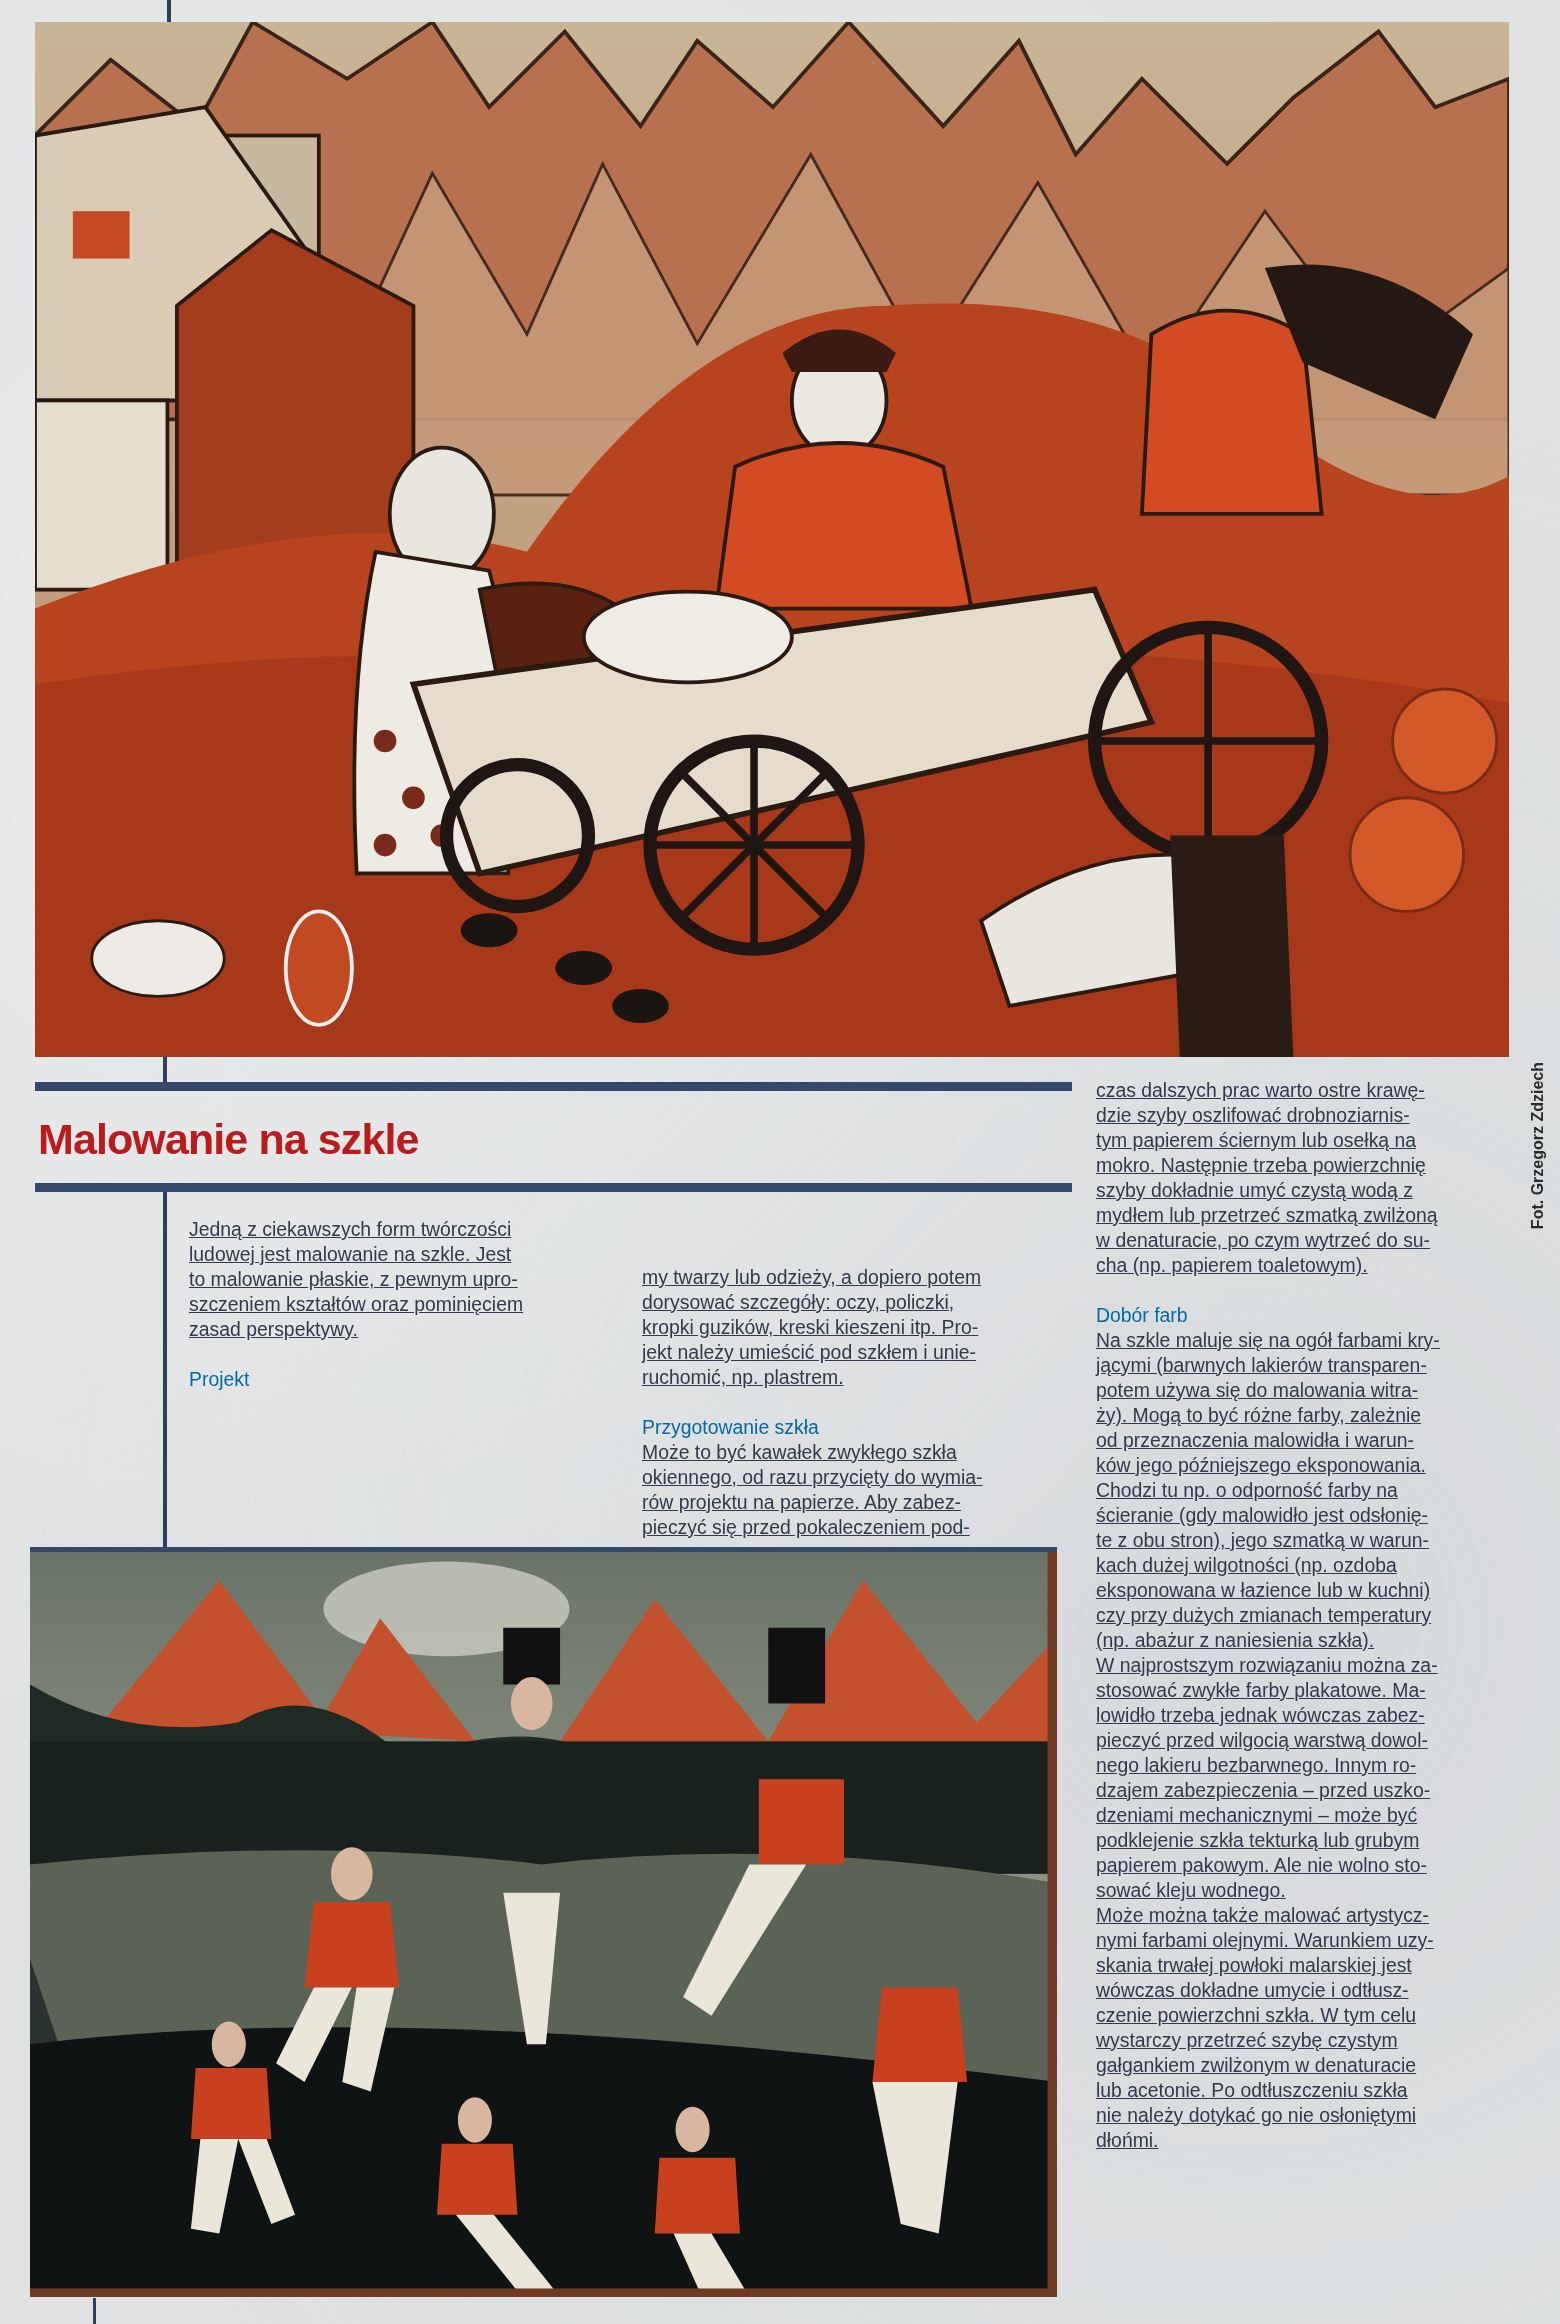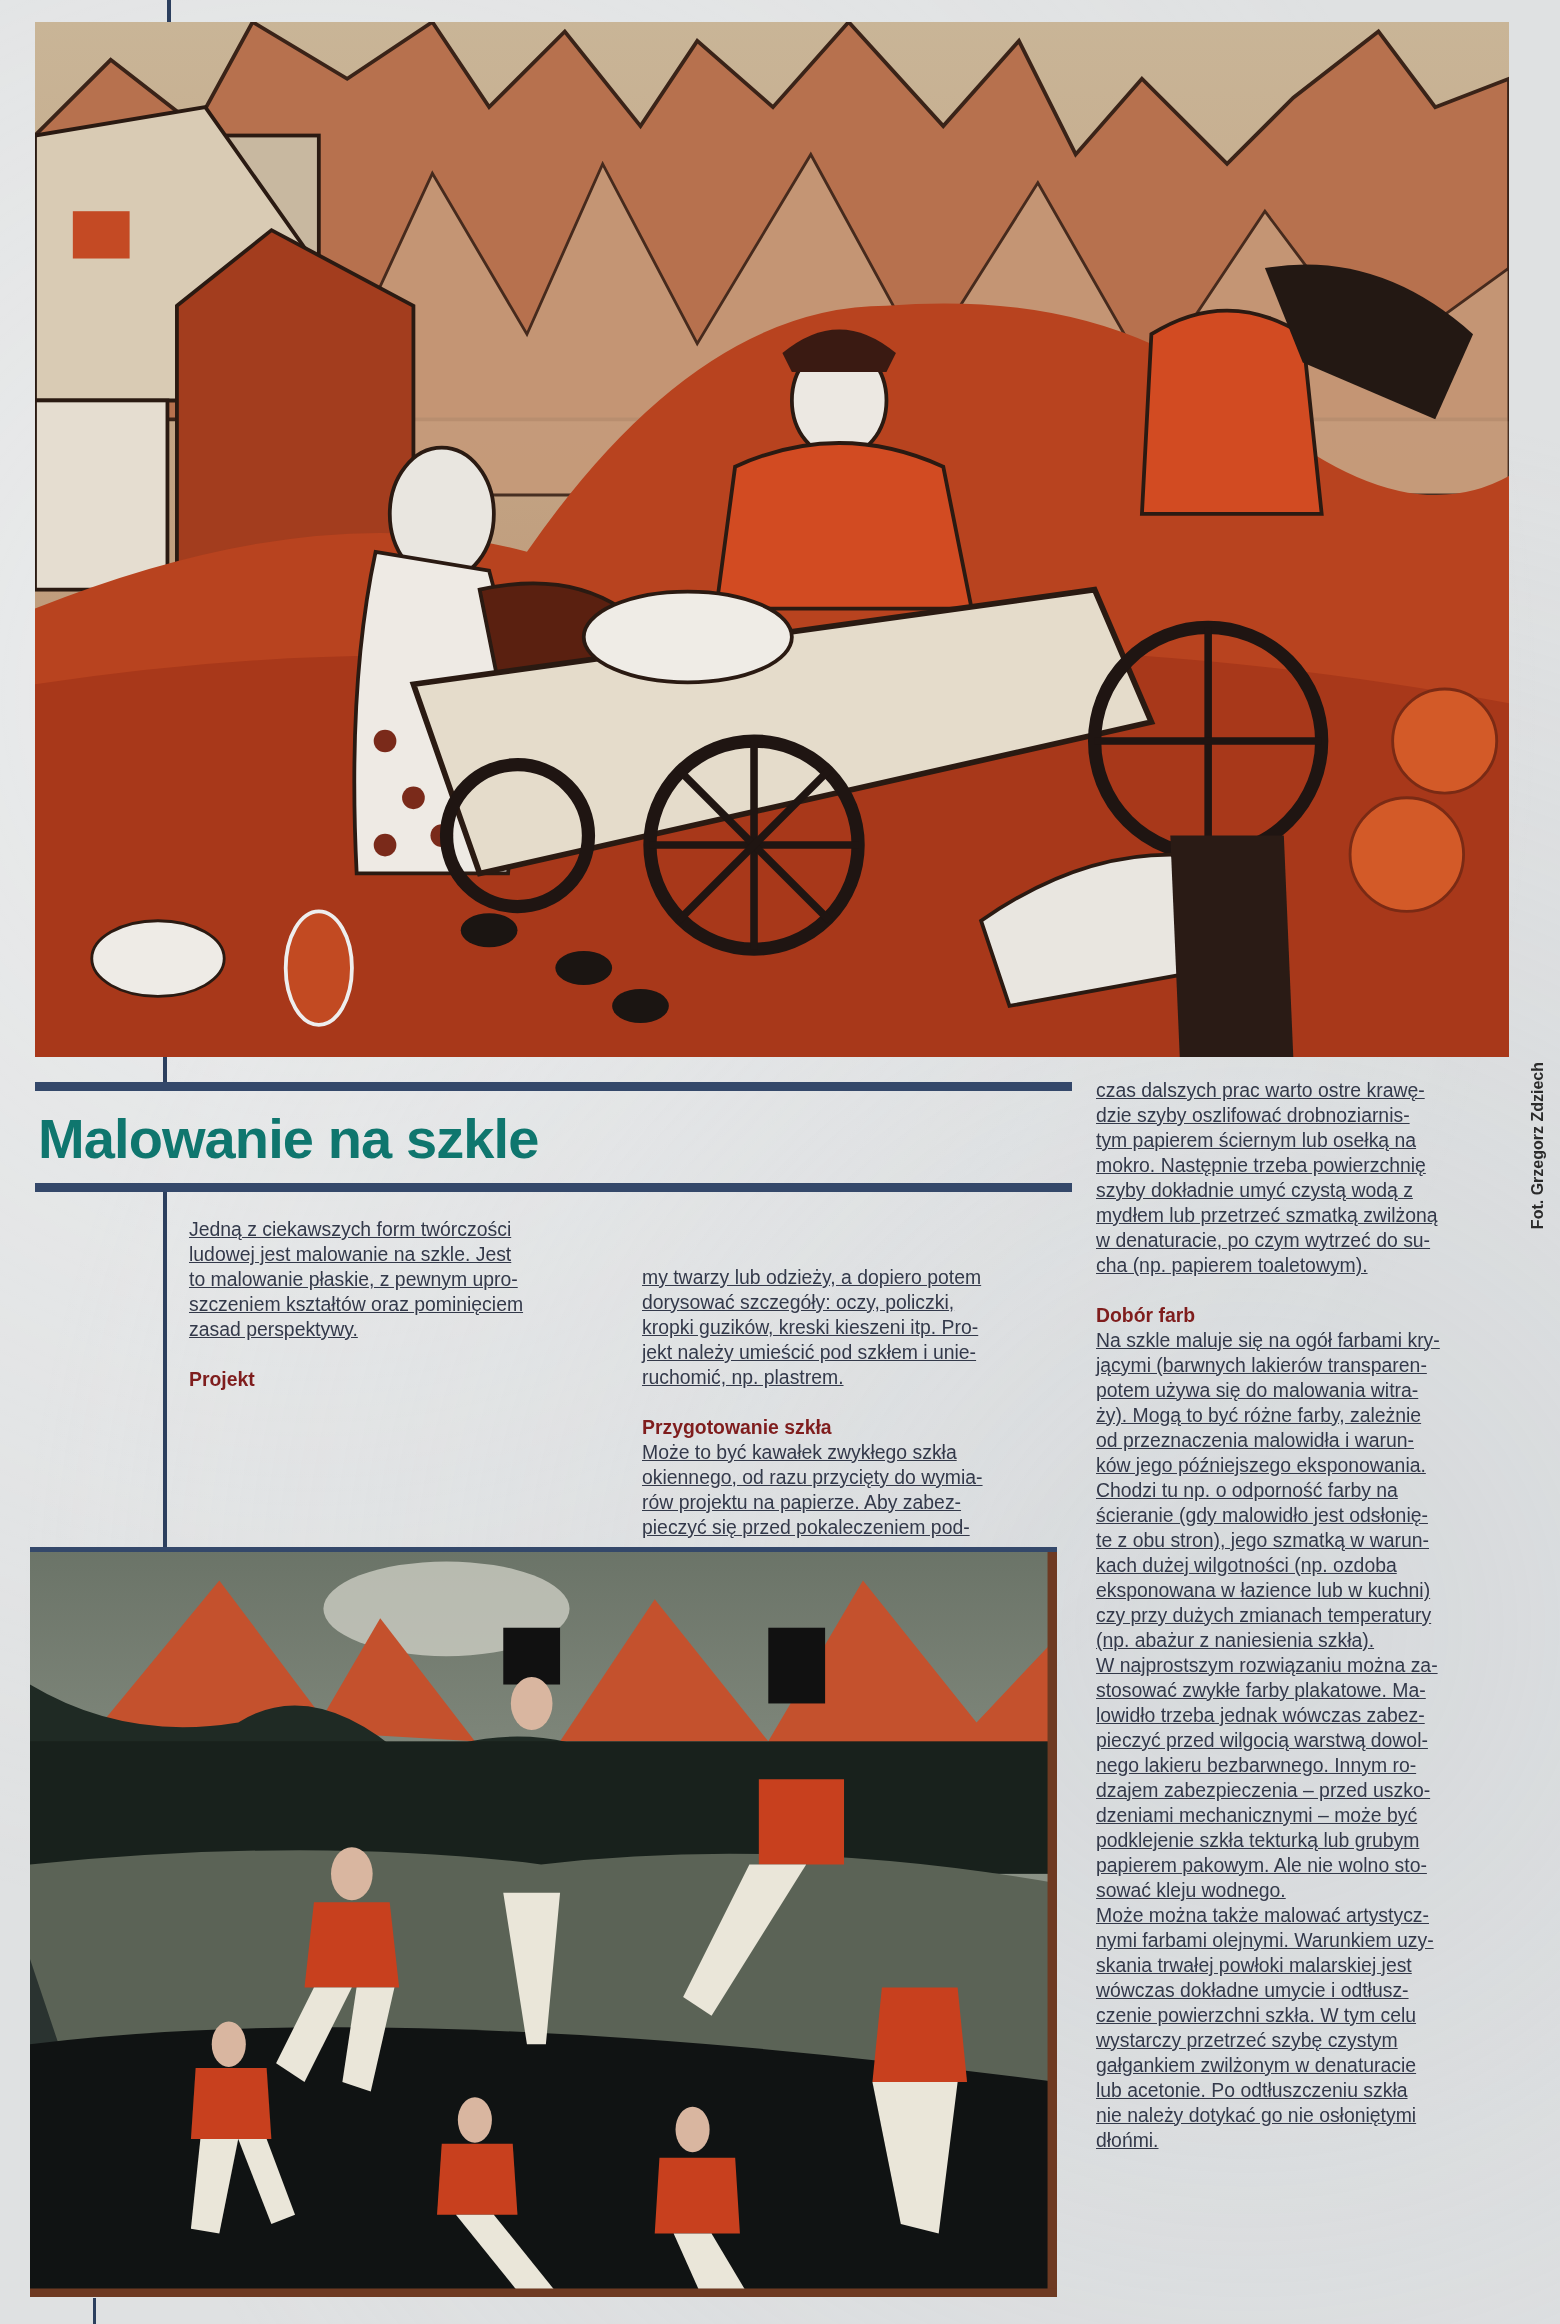--- a/index.html
+++ b/index.html
@@ -23,33 +23,33 @@
 
   
   .vtick { background: #2c3f5e; width: 3.8px; }
 
   
   .hrule { background: #34486a; height: 8.5px; left: 35px; width: 1037px; }
 
   #title {
     left: 38px; top: 1100px;
     font-family: "Liberation Sans", sans-serif;
-    font-weight: bold; font-size: 56px; letter-spacing: -0.9px;
-    color: #0f766e;
+    font-weight: bold; font-size: 43px; letter-spacing: -0.9px;
+    color: #b91c1c;
     line-height: 78px;
   }
 
   
   .col {
     font-size: 19.4px; line-height: 25px; color: #33394a;
     font-family: "Liberation Sans", sans-serif;
   }
   .col p { margin: 0; text-decoration: underline; }
   .col h3 {
-    margin: 0; font-size: 19.4px; line-height: 25px; font-weight: bold; color: #7f1d1d;
+    margin: 0; font-size: 19.4px; line-height: 25px; font-weight: normal; color: #0369a1;
   }
   .gap { height: 24.6px; }
   .line { white-space: nowrap; display: block; }
 
   #col1 { left: 189px; top: 1217px; width: 431px; }
   #col2 { left: 642px; top: 1217px; width: 431px; margin-top: 48px; }
   #col3 { left: 1096px; top: 1078px; width: 445px; }
 
   
   #credit {

